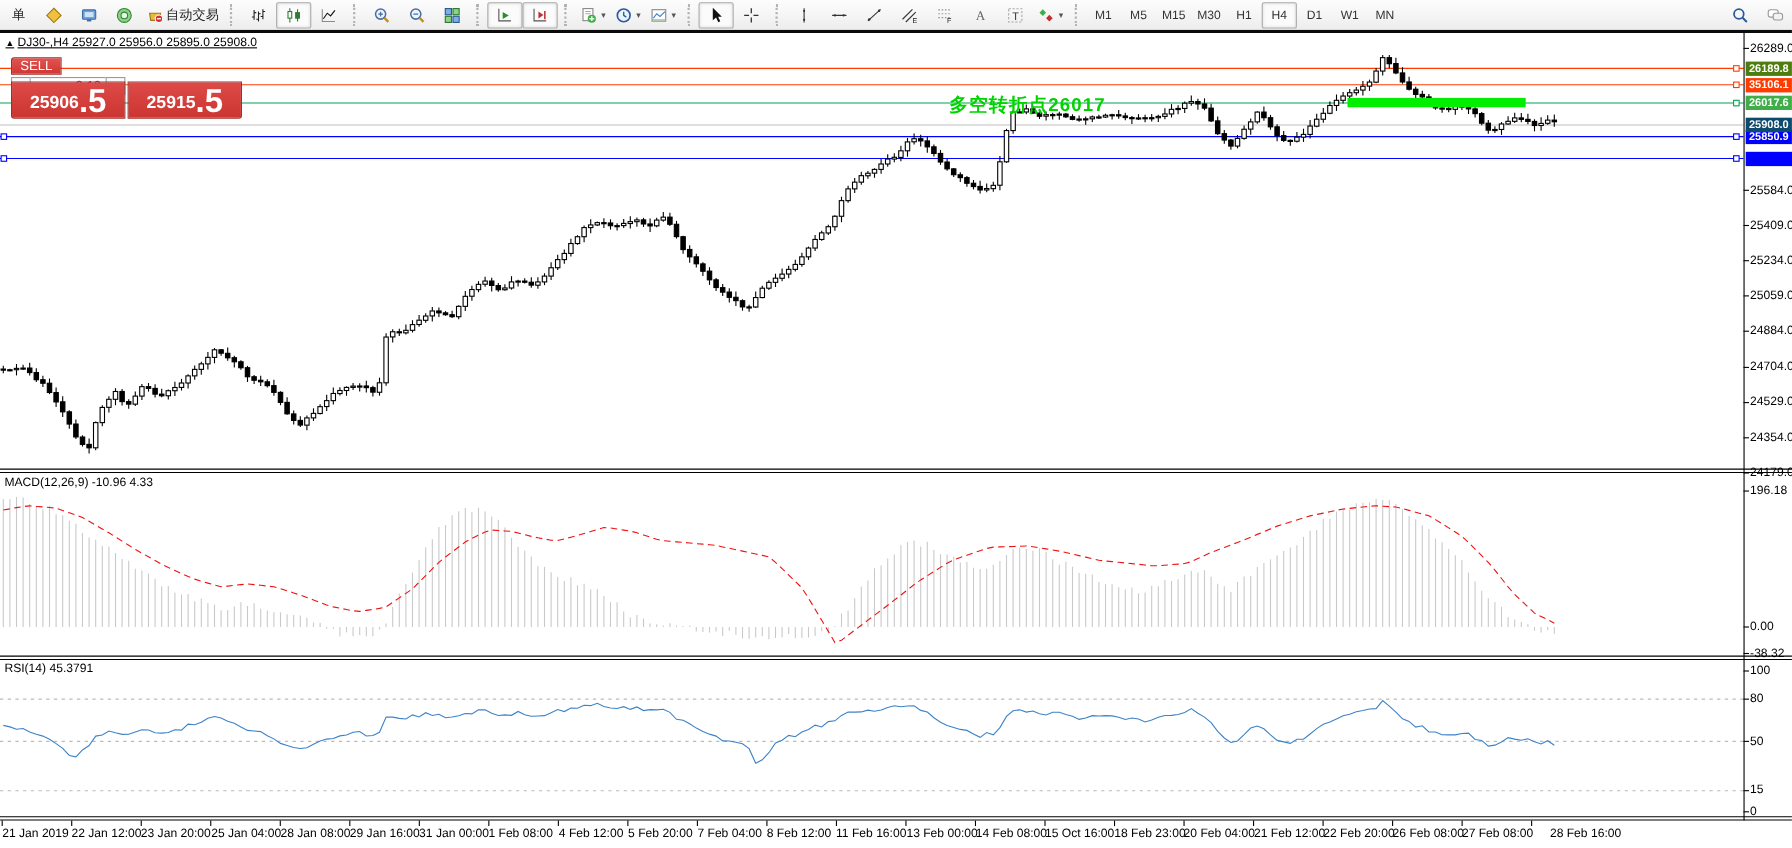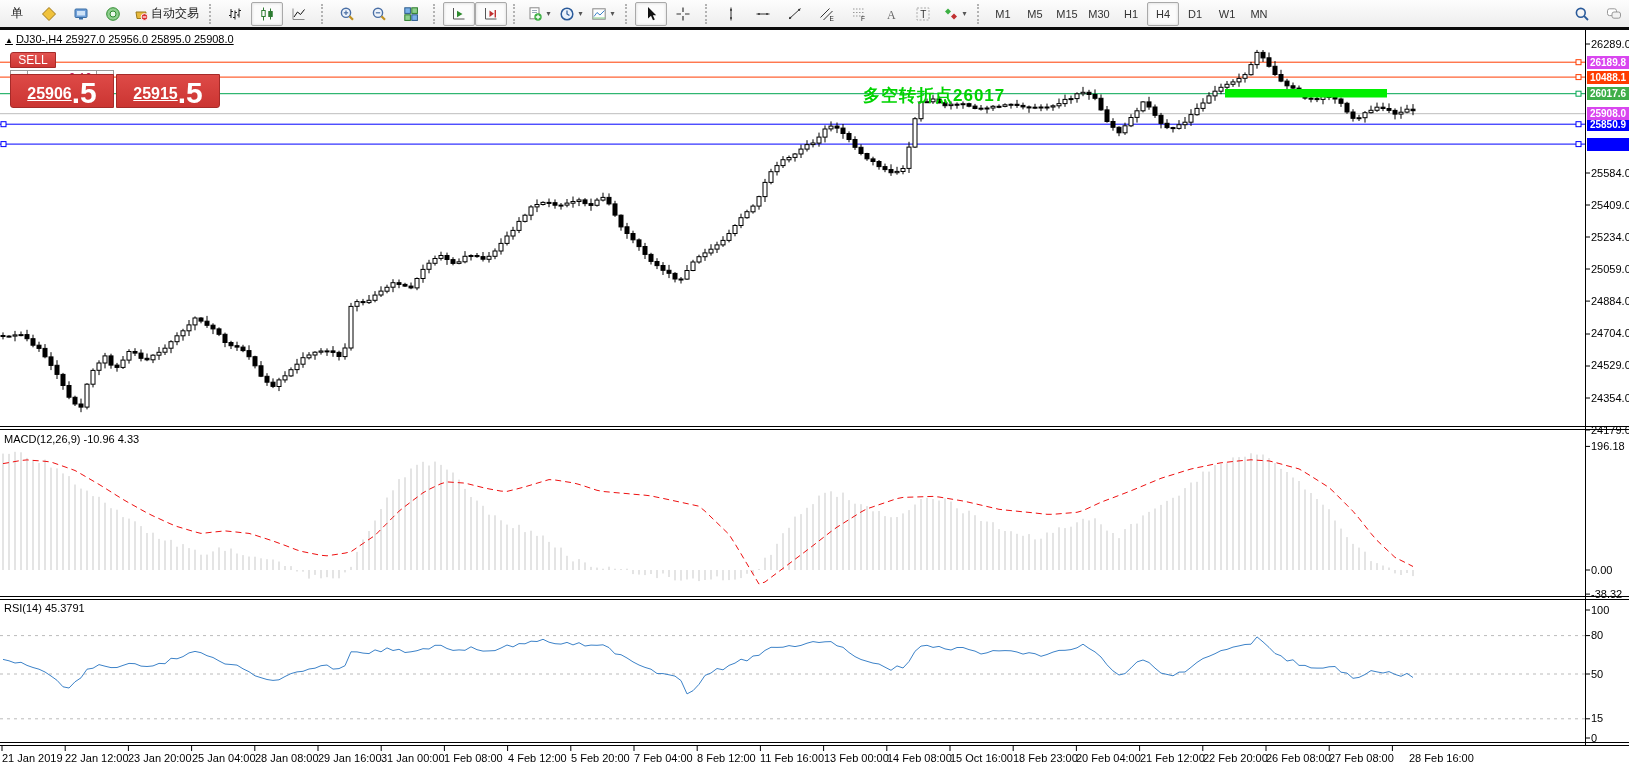--- a/index.html
+++ b/index.html
@@ -41,21 +41,21 @@
   .oc-buy-btn{border-radius:0 3px 0 0;}
   .oc-spin{display:flex;flex:1;gap:0;}
   .oc-arrow{width:18px;background:linear-gradient(#fefefe,#dcdcdc);border:1px solid #9a9a9a;font-size:8px;
       color:#333;display:flex;align-items:center;justify-content:center;padding:0;}
   .oc-vol{width:60px;border:1px solid #9a9a9a;border-left:none;border-right:none;text-align:right;font-size:12px;
       font-family:inherit;color:#be185d;padding:0 4px;outline:none;}
   .oc-price{width:103px;background:linear-gradient(#de4a47,#cb3532);border:1px solid #a62b29;color:#fff;
       display:flex;align-items:flex-end;justify-content:center;}
   .oc-price.sell{border-radius:0 0 0 3px;}
   .oc-price.buy{border-radius:0 0 3px 0;}
-  .oc-main{font-size:16px;font-weight:bold;margin-bottom:4px;text-decoration:underline;}
+  .oc-main{font-size:16px;font-weight:bold;margin-bottom:4px;}
   .oc-frac{font-size:30px;font-weight:bold;line-height:28px;margin-bottom:0;}
 </style>
 </head>
 <body>
 
 <div id="app">
   <div id="toolbar">
       <div class="tb-btn">
         <span class="lbl">单</span>
       </div>
@@ -1106,26 +1106,26 @@
       <div class="ax-label" style="top: 392px;">24354.0</div>
       <div class="ax-label" style="top: 424px;">24179.0</div>
       <div class="ax-label" style="top: 440px;">196.18</div>
       <div class="ax-label" style="top: 564px;">0.00</div>
       <div class="ax-label" style="top: 588px;">-38.32</div>
       <div class="ax-label" style="top: 604px;">100</div>
       <div class="ax-label" style="top: 629px;">80</div>
       <div class="ax-label" style="top: 668px;">50</div>
       <div class="ax-label" style="top: 712px;">15</div>
       <div class="ax-label" style="top: 732px;">0</div>
-      <div class="badge" style="top: 56px; background: #d946ef;">26189.8</div>
-      <div class="badge" style="top: 71px; background: rgb(255, 60, 0);">10488.1</div>
+      <div class="badge" style="top: 56px; background: #4d7c0f;">26189.8</div>
+      <div class="badge" style="top: 71px; background: rgb(255, 60, 0);">35106.1</div>
       <div class="badge" style="top: 87px; background: rgb(63, 174, 73);">26017.6</div>
       <div class="badge" style="top: 118px; background: rgb(0, 0, 255);">25850.9</div>
       <div class="badge" style="top: 138px; background: rgb(0, 0, 255); padding-left: 45px;">25742.1</div>
-      <div class="badge" style="top: 107px; background: #d946ef;">25908.0</div>
+      <div class="badge" style="top: 107px; background: #0c4a6e;">25908.0</div>
       <div class="t-label" style="left: 2px;">21 Jan 2019</div>
       <div class="t-label" style="left: 65px;">22 Jan 12:00</div>
       <div class="t-label" style="left: 128px;">23 Jan 20:00</div>
       <div class="t-label" style="left: 192px;">25 Jan 04:00</div>
       <div class="t-label" style="left: 255px;">28 Jan 08:00</div>
       <div class="t-label" style="left: 318px;">29 Jan 16:00</div>
       <div class="t-label" style="left: 381px;">31 Jan 00:00</div>
       <div class="t-label" style="left: 444px;">1 Feb 08:00</div>
       <div class="t-label" style="left: 508px;">4 Feb 12:00</div>
       <div class="t-label" style="left: 571px;">5 Feb 20:00</div>

